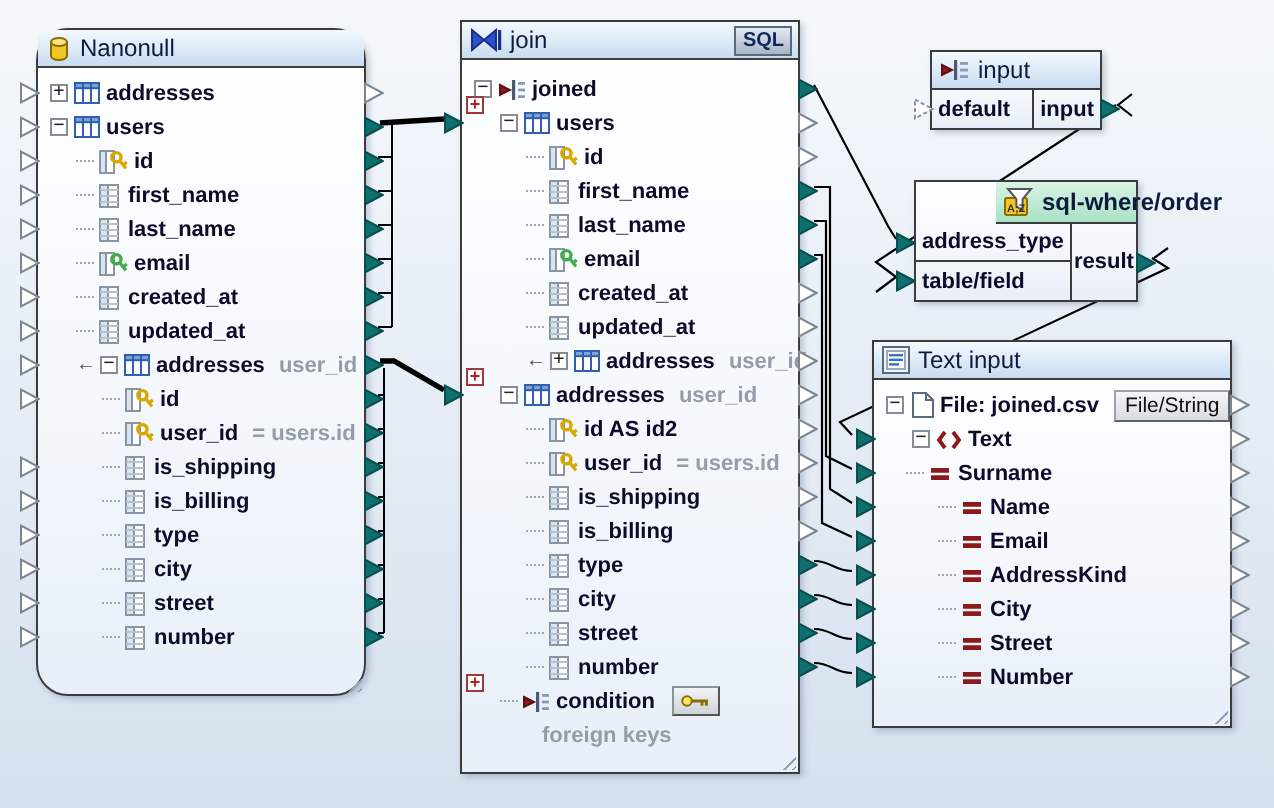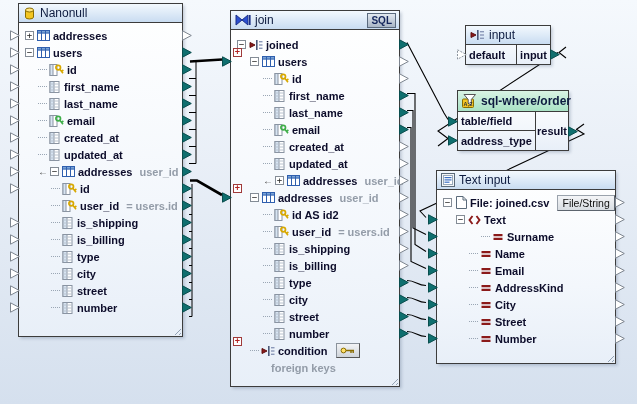--- a/index.html
+++ b/index.html
@@ -84,21 +84,21 @@
 
     <path d="M407,110.5 H413 V228 L426,234.5"></path>
     <path d="M407,93.5 H415 V244.5 L426,251.5"></path>
     <path d="M407,127.5 H411 V261.5 L426,268.5"></path>
     <path d="M407,280.5 C416,280.5 417,285.5 426,285.5"></path>
     <path d="M407,297.5 C416,297.5 417,302.5 426,302.5"></path>
     <path d="M407,314.5 C416,314.5 417,319.5 426,319.5"></path>
     <path d="M407,331.5 C416,331.5 417,336.5 426,336.5"></path>
   </svg>
 
-  <div class="comp" id="comp-nanonull" style="left:18px;top:3px;width:163px;height:332px;">
+  <div class="comp" id="comp-nanonull" style="left:18px;top:14px;width:163px;height:332px;border-radius:16px;">
     <div class="comp-header">
       <span class="hicon">
           <svg width="13" height="13" viewBox="0 0 13 13">
             <path d="M2.5,3 v7 a4,2 0 0 0 8,0 v-7" fill="#f3c623" stroke="#8a6d00"></path>
             <ellipse cx="6.5" cy="3" rx="4" ry="2" fill="#ffe584" stroke="#8a6d00"></ellipse>
           </svg>
         </span>
       <span>Nanonull</span>
     </div>
     <div class="rows" style="padding-top:4px;">
@@ -778,43 +778,43 @@
       <div class="cell" style="flex:1;">
         <span>input</span>
         <span class="port out" style="right:-10px;"><svg width="10" height="11" viewBox="0 0 10 11">
               <path d="M0.5,0.8 L9.3,5.5 L0.5,10.2 Z" fill="#0f6f6f" stroke="#094d4d"></path>
             </svg></span>
       </div>
     </div>
   </div>
 
   <div class="comp green" id="comp-sqlwhere" style="left:457px;top:90px;width:110px;">
-    <div class="comp-header" style="height:20px;">
+    <div class="comp-header" style="height:20px;margin-left:40px;">
       <span class="hicon">
           <svg width="15" height="14" viewBox="0 0 15 14">
             <rect x="0.5" y="5" width="11" height="8.5" rx="1" fill="#f3c623" stroke="#8a6d00"></rect>
             <path d="M2,0.5 H13.5 L9.3,5.5 V11 L6.2,9.3 V5.5 Z" fill="#fff" stroke="#555"></path>
             <text x="1.5" y="12" font-size="5.5" font-family="Liberation Sans" fill="#333">A;Z</text>
           </svg>
         </span>
       <span>sql-where/order</span>
     </div>
     <div class="sqlbody">
       <div class="sqlleft">
         <div class="cell">
           <span class="port in" style="left:-10px;"><svg width="10" height="11" viewBox="0 0 10 11">
                 <path d="M0.5,0.8 L9.3,5.5 L0.5,10.2 Z" fill="#0f6f6f" stroke="#094d4d"></path>
               </svg></span>
-          <span>table/field</span>
+          <span>address_type</span>
         </div>
         <div class="cell">
           <span class="port in" style="left:-10px;"><svg width="10" height="11" viewBox="0 0 10 11">
                 <path d="M0.5,0.8 L9.3,5.5 L0.5,10.2 Z" fill="#0f6f6f" stroke="#094d4d"></path>
               </svg></span>
-          <span>address_type</span>
+          <span>table/field</span>
         </div>
       </div>
       <div class="result">
         <span>result</span>
         <span class="port out" style="right:-10px;"><svg width="10" height="11" viewBox="0 0 10 11">
               <path d="M0.5,0.8 L9.3,5.5 L0.5,10.2 Z" fill="#0f6f6f" stroke="#094d4d"></path>
             </svg></span>
       </div>
     </div>
   </div>
@@ -855,21 +855,21 @@
           <span class="icon">
             <svg width="13" height="12" viewBox="0 0 13 12">
               <path d="M4.5,2 L1.5,6 L4.5,10 M8.5,2 L11.5,6 L8.5,10" fill="none" stroke="#8b1a1a" stroke-width="1.9"></path>
             </svg>
           </span>
           <span class="lbl">Text</span>
           <span class="port out"><svg width="10" height="11" viewBox="0 0 10 11">
               <path d="M0.5,0.8 L9.3,5.5 L0.5,10.2 Z" fill="#ffffff" stroke="#7d858f"></path>
             </svg></span>
         </div>
-        <div class="row" style="padding-left: 44px;">
+        <div class="row" style="padding-left: 16px;">
           <span class="port in"><svg width="10" height="11" viewBox="0 0 10 11">
               <path d="M0.5,0.8 L9.3,5.5 L0.5,10.2 Z" fill="#0f6f6f" stroke="#094d4d"></path>
             </svg></span>
           <span class="dots"></span>
           <span class="icon">
             <svg width="12" height="12" viewBox="0 0 12 12">
               <path d="M1.5,4.2 H10.5 M1.5,7.8 H10.5" stroke="#8b1a1a" stroke-width="2.3"></path>
             </svg>
           </span>
           <span class="lbl">Surname</span>

